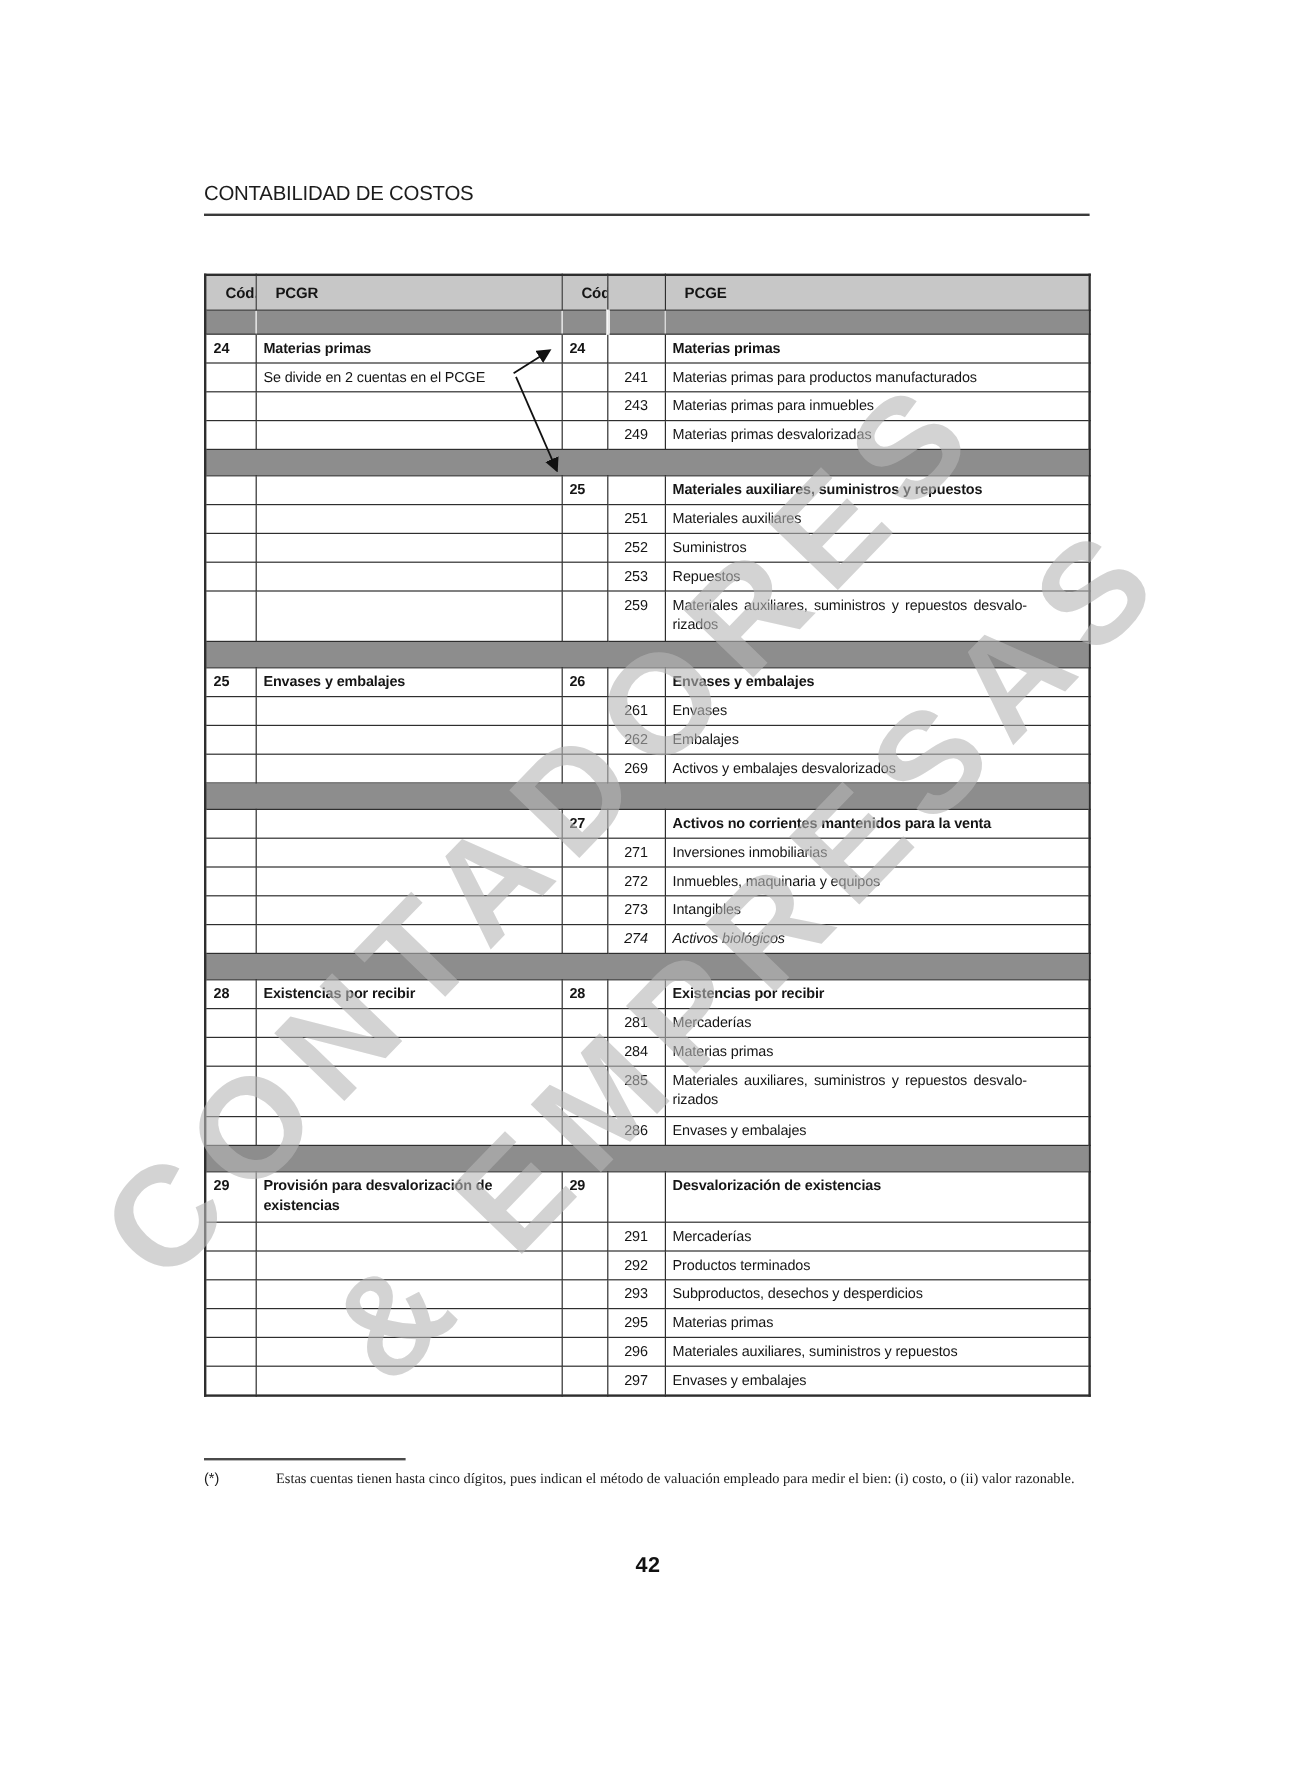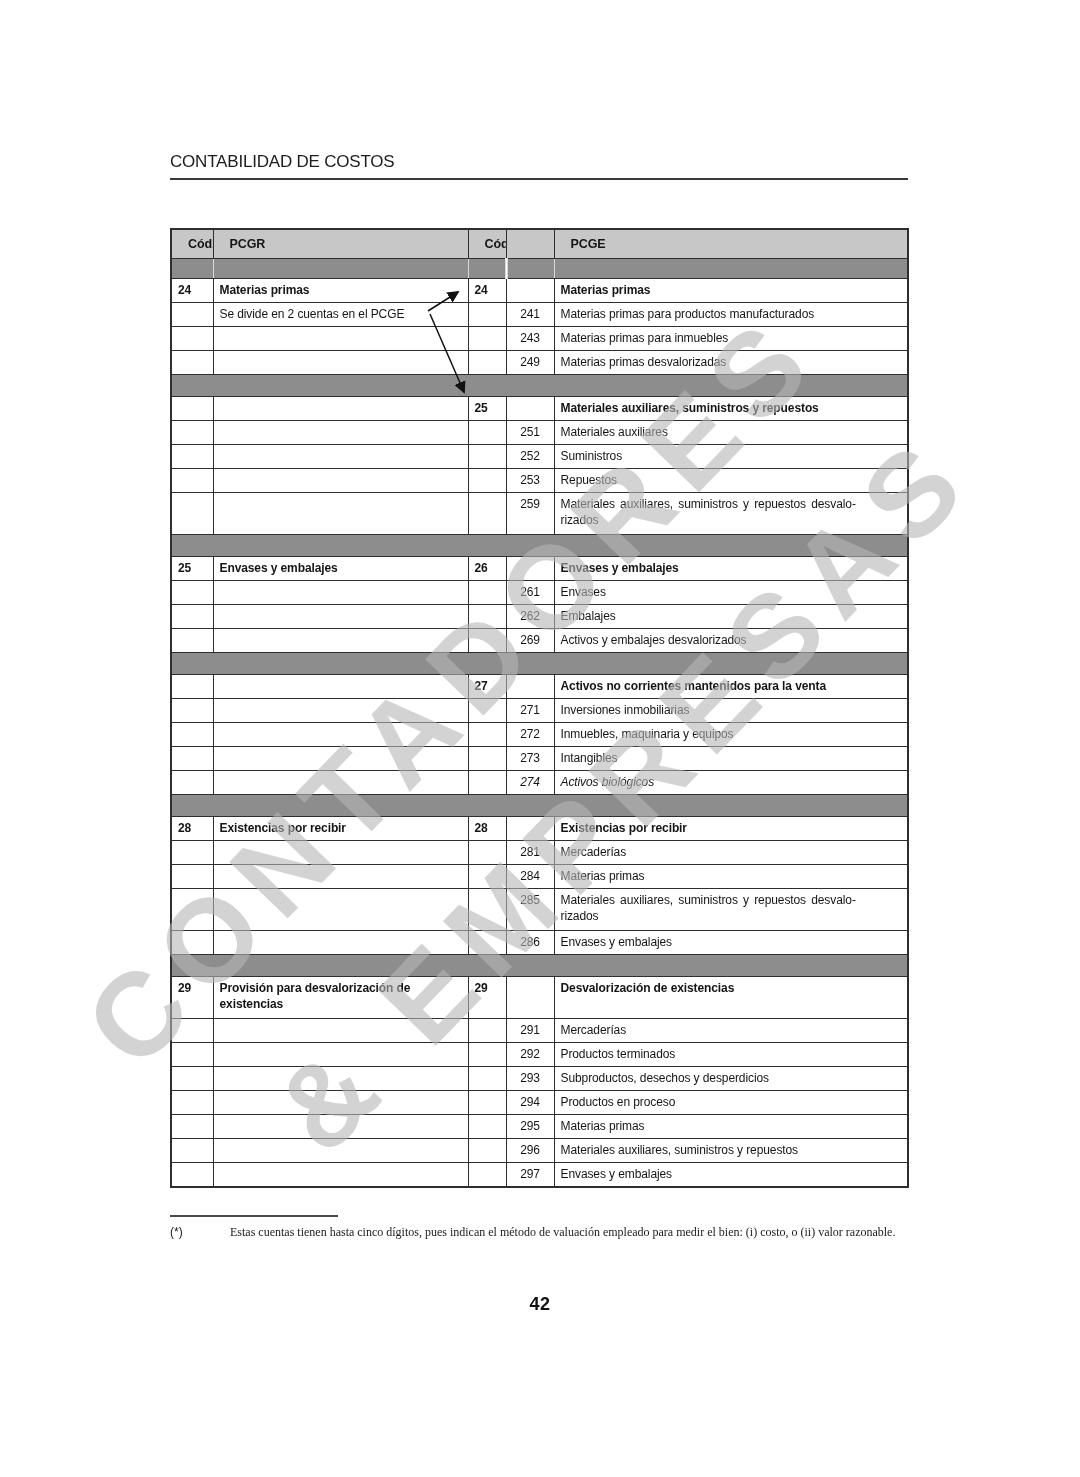--- a/index.html
+++ b/index.html
@@ -322,27 +322,20 @@
             <td class="code"></td>
             <td class="lbl"></td>
             <td class="code"></td>
             <td class="subcode dbl">293</td>
             <td class="lbl">Subproductos, desechos y desperdicios</td>
           </tr>
           <tr style="height: 24px;">
             <td class="code"></td>
             <td class="lbl"></td>
             <td class="code"></td>
-            <td class="subcode dbl">294</td>
-            <td class="lbl">Productos en proceso</td>
-          </tr>
-          <tr style="height: 24px;">
-            <td class="code"></td>
-            <td class="lbl"></td>
-            <td class="code"></td>
             <td class="subcode dbl">295</td>
             <td class="lbl">Materias primas</td>
           </tr>
           <tr style="height: 24px;">
             <td class="code"></td>
             <td class="lbl"></td>
             <td class="code"></td>
             <td class="subcode dbl">296</td>
             <td class="lbl">Materiales auxiliares, suministros y repuestos</td>
           </tr>

